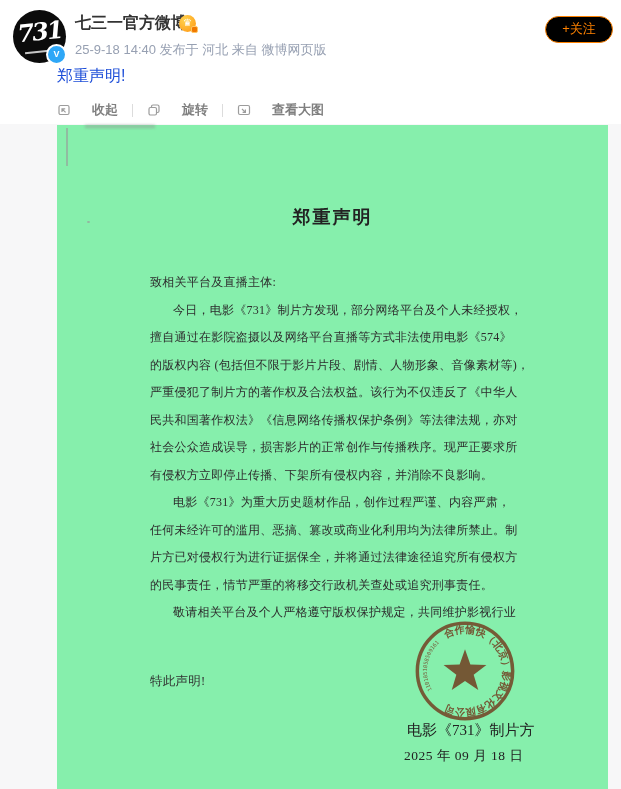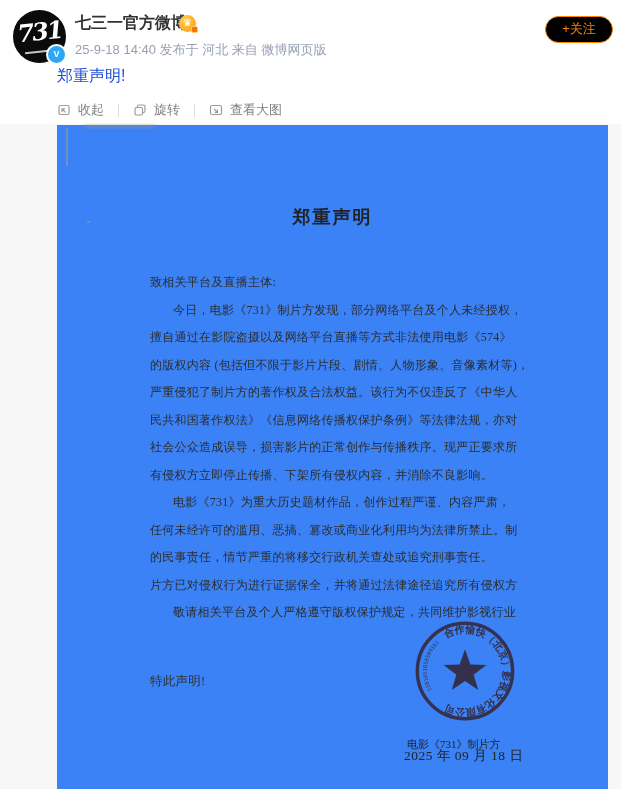--- a/index.html
+++ b/index.html
@@ -53,30 +53,30 @@
   }
   
   .post-text{
     position:absolute;left:57px;top:66px;font-size:16px;color:#1d4ed8;
   }
   
   .toolbar{
     position:absolute;left:57px;top:100px;height:20px;display:flex;align-items:center;
     color:#808080;font-size:13px;
   }
-  .tool-item{display:flex;align-items:center;gap:7px;cursor:pointer;}
+  .tool-item{display:flex;align-items:center;gap:21px;cursor:pointer;font-weight:bold;}
   .tool-item svg{display:block;}
   .tool-sep{width:1px;height:13px;background:#dcdcdc;margin:0 14px;}
   
   .image-area{
     position:absolute;left:0;top:124px;width:621px;height:665px;
     background:#f7f7f8;cursor:pointer;
   }
   .paper{
-    position:absolute;left:57px;top:1px;width:551px;height:664px;background:#3b82f6;
+    position:absolute;left:57px;top:1px;width:551px;height:664px;background:#86efac;
     font-family:"Liberation Serif","DejaVu Serif",serif;color:#2f2f2f;
   }
   .paper .edge-smudge{
     position:absolute;left:28px;top:0px;width:70px;height:3px;background:#8f8f8f;
     filter:blur(1.6px);opacity:.55;
   }
   .paper .edge-line{
     position:absolute;left:9px;top:3px;width:1.5px;height:38px;background:#9a9a9a;
     opacity:.6;
   }
@@ -91,21 +91,21 @@
   .doc-body{
     margin-top:40px;margin-left:93px;width:346px;
     font-size:12px;letter-spacing:0.25px;color:#2d2d2d;
   }
   .doc-line{height:27.5px;line-height:27.5px;white-space:nowrap;}
   .doc-line.indent{padding-left:23px;}
   .doc-closing{
     position:absolute;left:93px;top:548px;font-size:12.5px;letter-spacing:.25px;
   }
   .doc-signature{
-    position:absolute;left:350px;top:596px;font-size:11px;color:#222;margin-top:16px;
+    position:absolute;left:350px;top:596px;font-size:15px;color:#222;
   }
   .doc-date{
     position:absolute;left:347px;top:622px;font-size:13.5px;letter-spacing:.5px;color:#222;
   }
   .seal{
     position:absolute;left:346px;top:494px;mix-blend-mode:multiply;opacity:.92;
   }
 </style>
 </head>
 <body>
@@ -168,22 +168,22 @@
         <div class="doc-line">致相关平台及直播主体:</div>
         <div class="doc-line indent">今日，电影《731》制片方发现，部分网络平台及个人未经授权，</div>
         <div class="doc-line">擅自通过在影院盗摄以及网络平台直播等方式非法使用电影《574》</div>
         <div class="doc-line">的版权内容 (包括但不限于影片片段、剧情、人物形象、音像素材等)，</div>
         <div class="doc-line">严重侵犯了制片方的著作权及合法权益。该行为不仅违反了《中华人</div>
         <div class="doc-line">民共和国著作权法》《信息网络传播权保护条例》等法律法规，亦对</div>
         <div class="doc-line">社会公众造成误导，损害影片的正常创作与传播秩序。现严正要求所</div>
         <div class="doc-line">有侵权方立即停止传播、下架所有侵权内容，并消除不良影响。</div>
         <div class="doc-line indent">电影《731》为重大历史题材作品，创作过程严谨、内容严肃，</div>
         <div class="doc-line">任何未经许可的滥用、恶搞、篡改或商业化利用均为法律所禁止。制</div>
+        <div class="doc-line">片方已对侵权行为进行证据保全，并将通过法律途径追究所有侵权方</div>
         <div class="doc-line">的民事责任，情节严重的将移交行政机关查处或追究刑事责任。</div>
-        <div class="doc-line">片方已对侵权行为进行证据保全，并将通过法律途径追究所有侵权方</div>
         <div class="doc-line indent">敬请相关平台及个人严格遵守版权保护规定，共同维护影视行业</div>
       </div>
 
     <div class="doc-closing">特此声明!</div>
 
     <svg class="seal" width="124" height="104" viewBox="0 0 120 120">
       <defs>
         <path id="ringPath" d="M 60,104 A 44,44 0 1,1 60,16 A 44,44 0 1,1 60,104 A 44,44 0 1,1 60,16 A 44,44 0 1,1 60,104" fill="none"></path>
       </defs>
       <circle cx="60" cy="60" r="55" fill="none" stroke="#d7402e" stroke-width="4" stroke-opacity="0.9"></circle>

